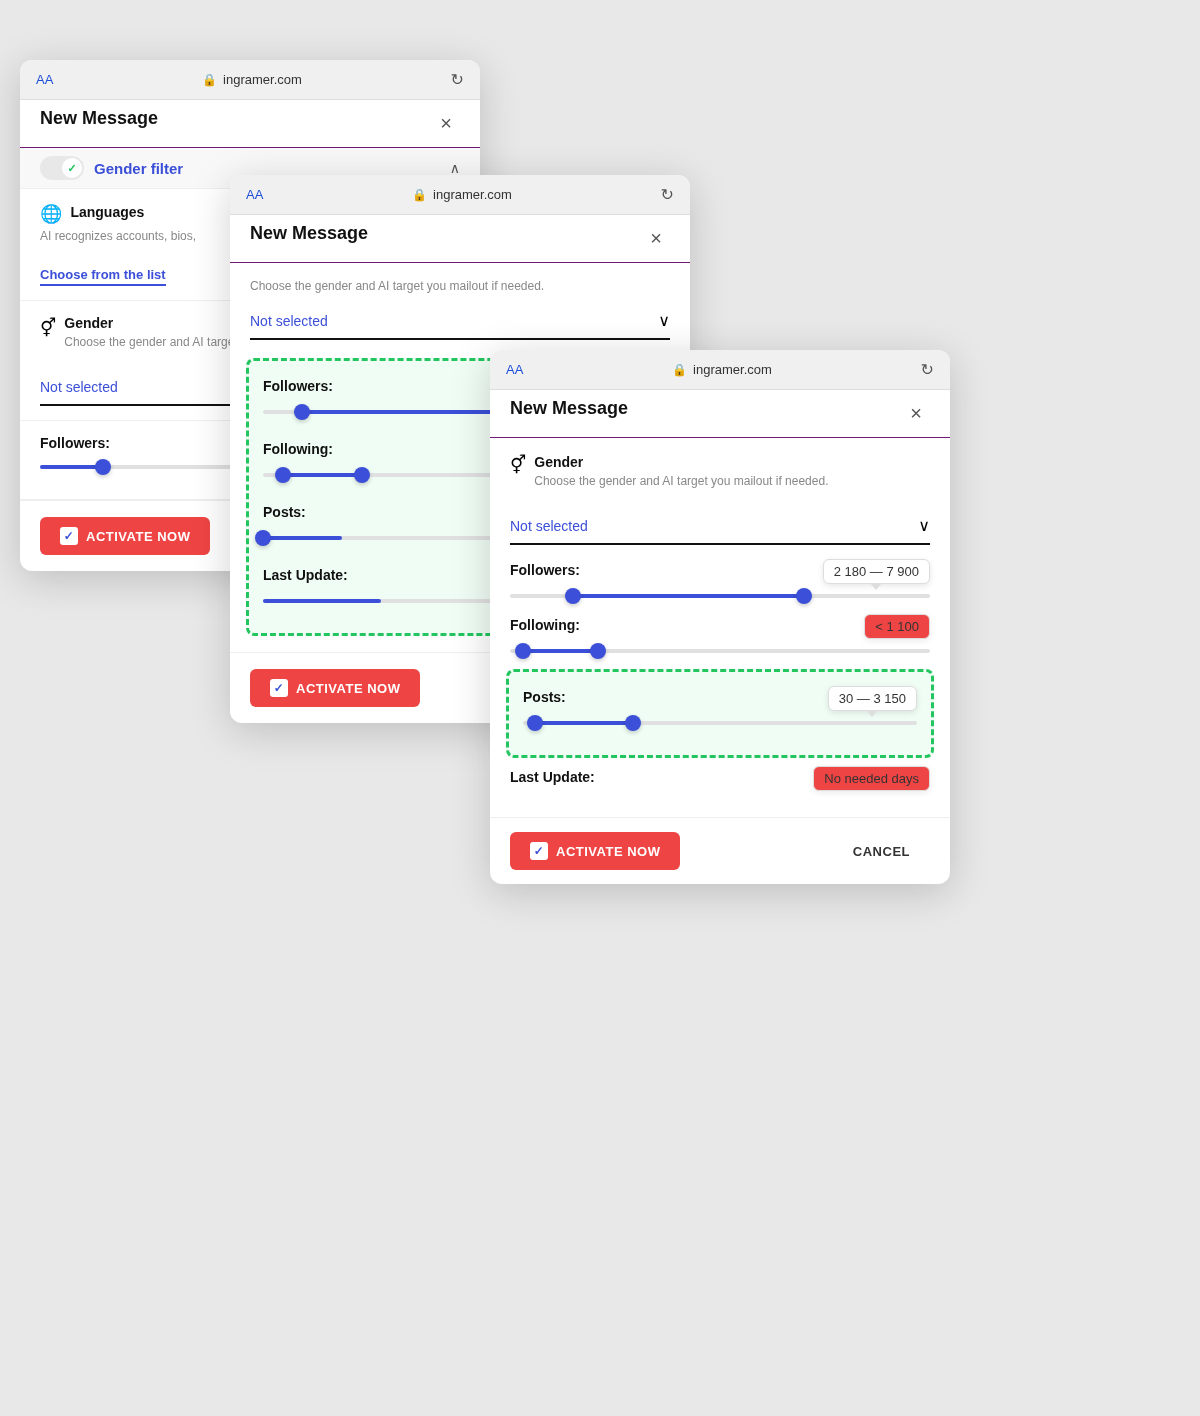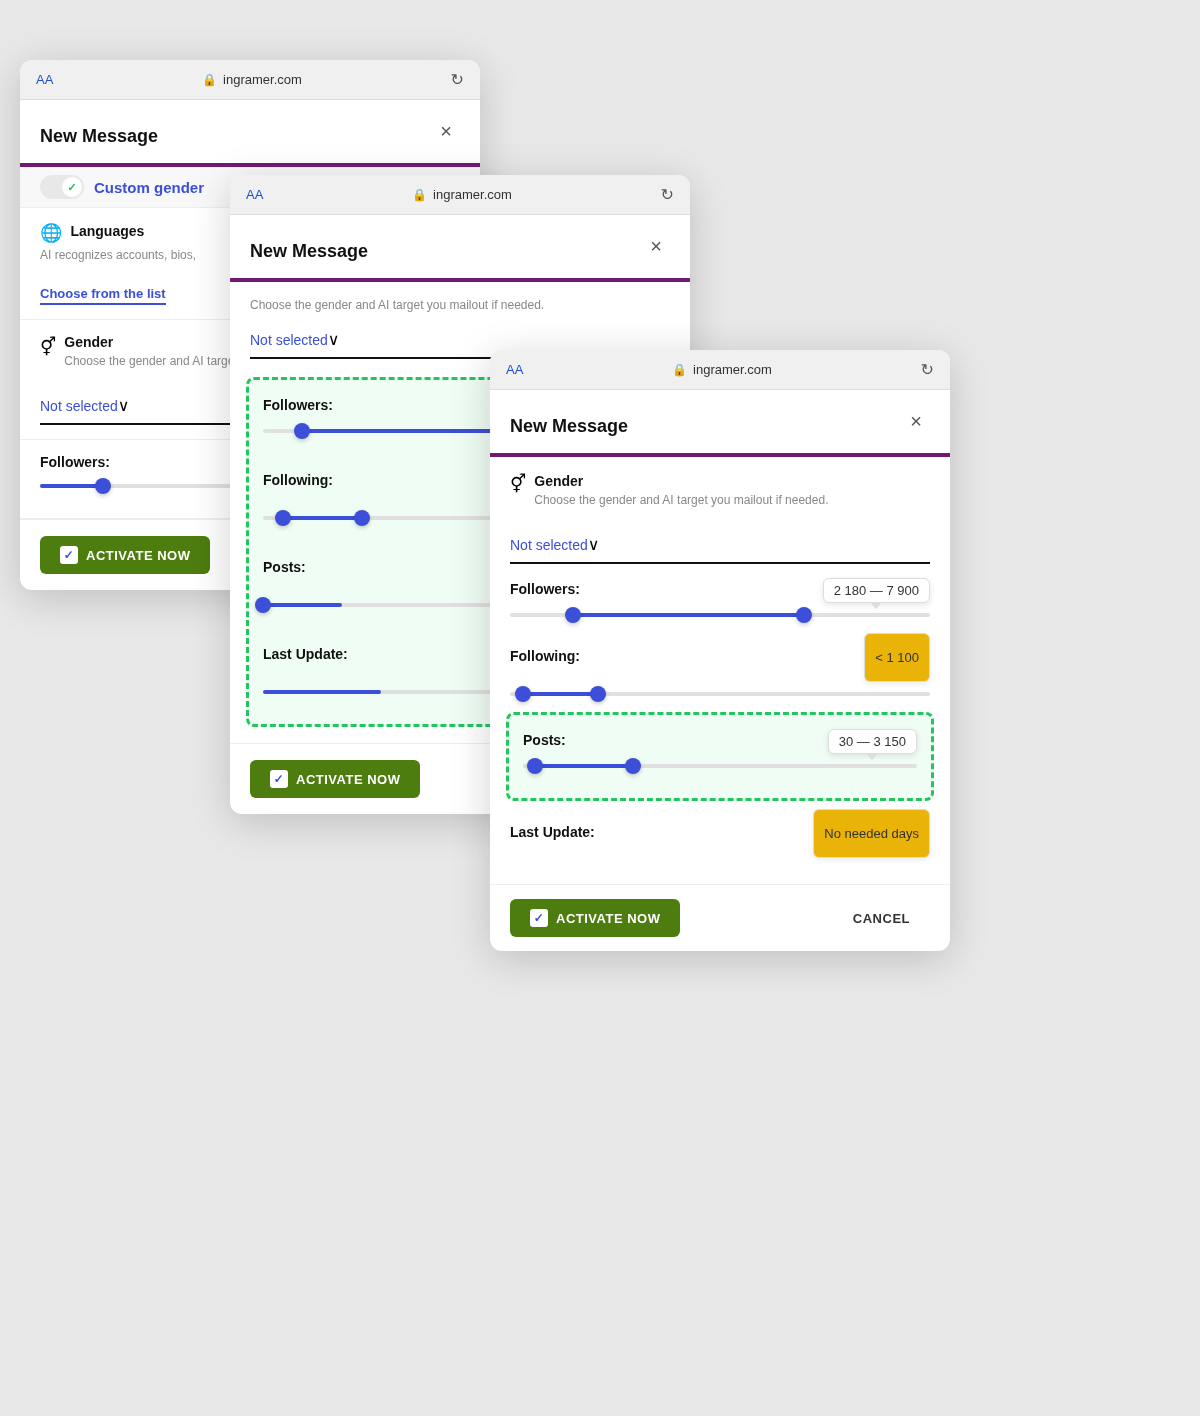--- a/index.html
+++ b/index.html
@@ -51,24 +51,24 @@
       margin-left: auto;
       font-size: 16px;
       color: #555;
       cursor: pointer;
       background: none;
       border: none;
     }
 
     .modal-header {
       display: flex;
-      align-items: flex-end;
+      align-items: flex-start;
       justify-content: space-between;
-      padding: 16px 20px;
-      border-bottom: 4px solid #701a75;
+      padding: 8px 20px;
+      border-bottom: 1px solid #701a75;
     }
 
     .modal-title {
       font-size: 18px;
       font-weight: 600;
       color: #111;
     }
 
     .close-btn {
       background: none;
@@ -190,20 +190,21 @@
     }
 
     .gender-section {
       padding: 14px 20px;
       border-bottom: 1px solid #eee;
     }
 
     .dropdown-row {
       display: flex;
       align-items: center;
+      justify-content: space-between;
       border-bottom: 2px solid #111;
       padding: 8px 0;
       margin-top: 8px;
       cursor: pointer;
     }
 
     .dropdown-text {
       font-size: 14px;
       color: #3b4fd8;
       font-weight: 500;
@@ -219,24 +220,24 @@
     }
 
     .range-row {
       display: flex;
       align-items: center;
       justify-content: space-between;
       margin-bottom: 10px;
     }
 
     .range-badge {
-      background: #eab308;
+      background: #ef4444;
       border: 1px solid #ddd;
       border-radius: 6px;
-      padding: 16px 10px;
+      padding: 4px 10px;
       font-size: 13px;
       color: #333;
       box-shadow: 0 2px 6px rgba(0,0,0,0.08);
     }
 
     .slider-track {
       width: 100%;
       height: 4px;
       background: #e0e0e0;
       border-radius: 2px;
@@ -267,21 +268,21 @@
       align-items: center;
       padding: 16px 20px;
       border-top: 1px solid #eee;
       gap: 12px;
     }
 
     .activate-btn {
       display: flex;
       align-items: center;
       gap: 8px;
-      background: #4d7c0f;
+      background: #ef4444;
       color: #fff;
       border: none;
       border-radius: 6px;
       padding: 10px 20px;
       font-size: 13px;
       font-weight: 700;
       cursor: pointer;
       letter-spacing: 0.5px;
     }
 
@@ -370,21 +371,21 @@
 
   <div class="modal-header">
     <span class="modal-title">New Message</span>
     <button class="close-btn">×</button>
   </div>
 
   <div class="toggle-row">
     <div class="toggle-switch active">
       <div class="toggle-knob"></div>
     </div>
-    <span class="custom-filter-label">Custom gender</span>
+    <span class="custom-filter-label">Gender filter</span>
     <span class="chevron-up">∧</span>
   </div>
 
   <div class="lang-section">
     <div class="lang-header">
       <span class="lang-icon">🌐</span>
       <span class="section-label">Languages</span>
     </div>
     <div class="section-desc">AI recognizes accounts, bios,</div>
     <a class="choose-link">Choose from the list</a>

